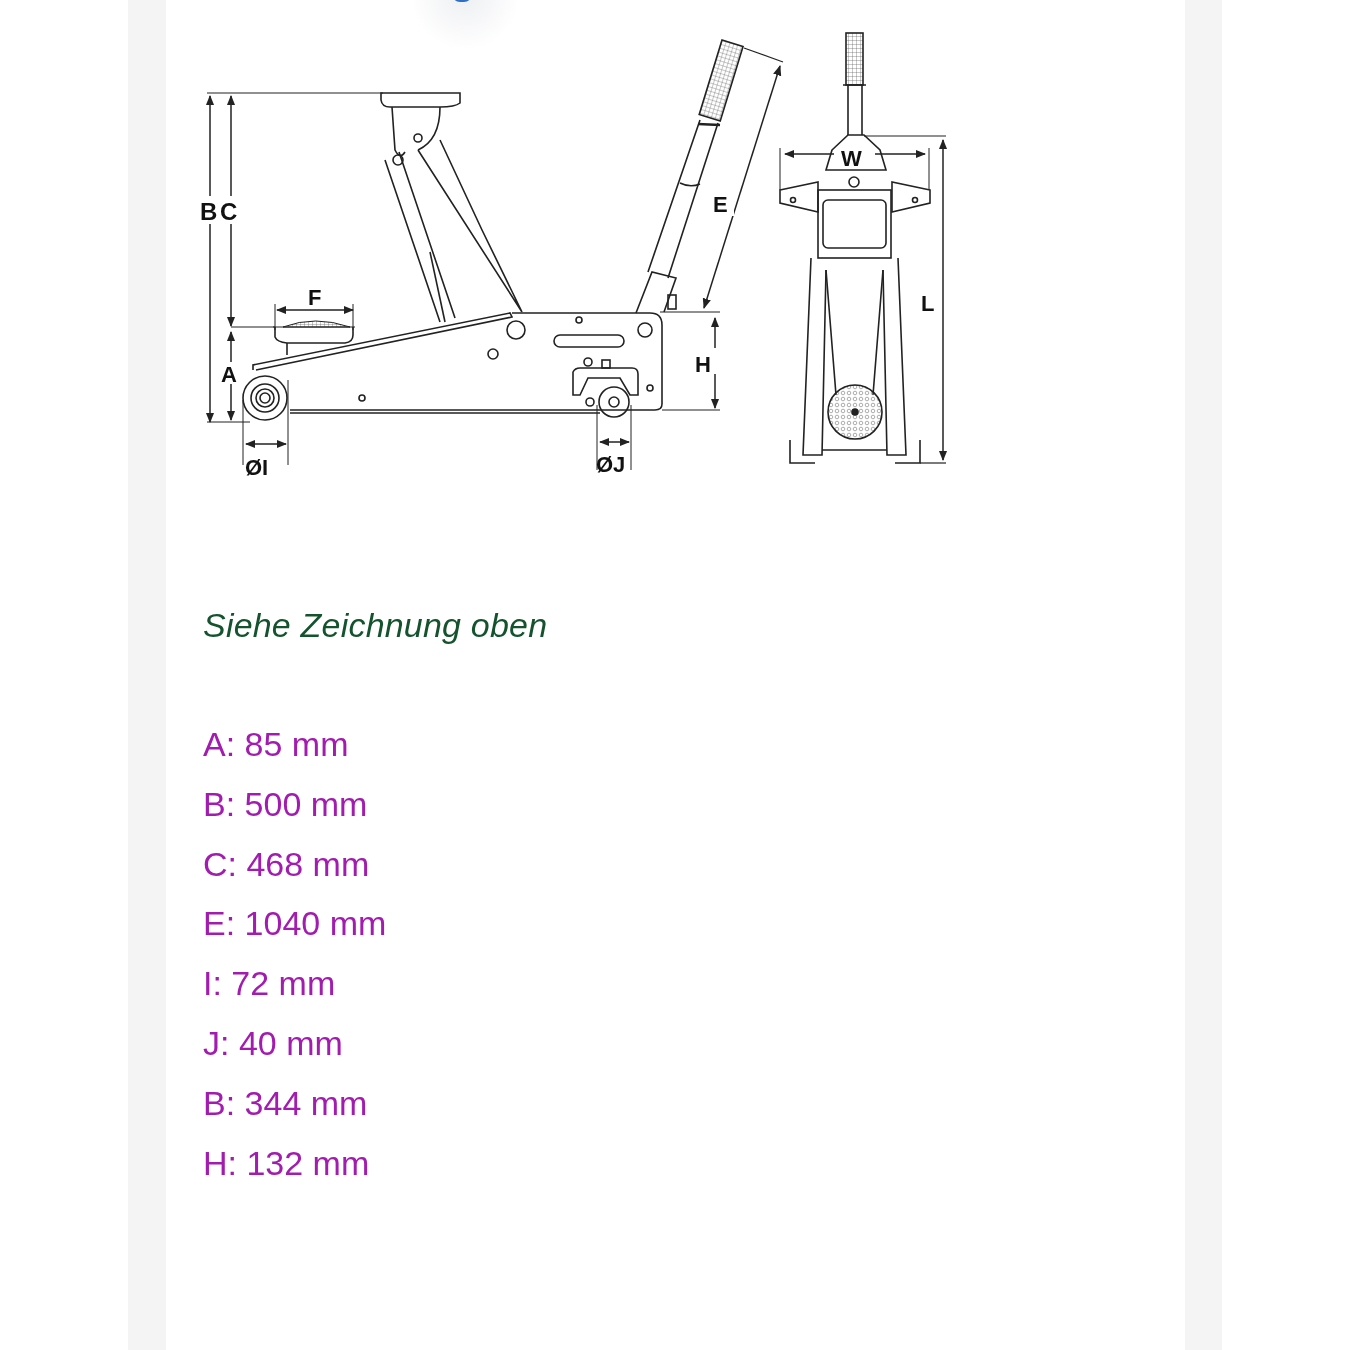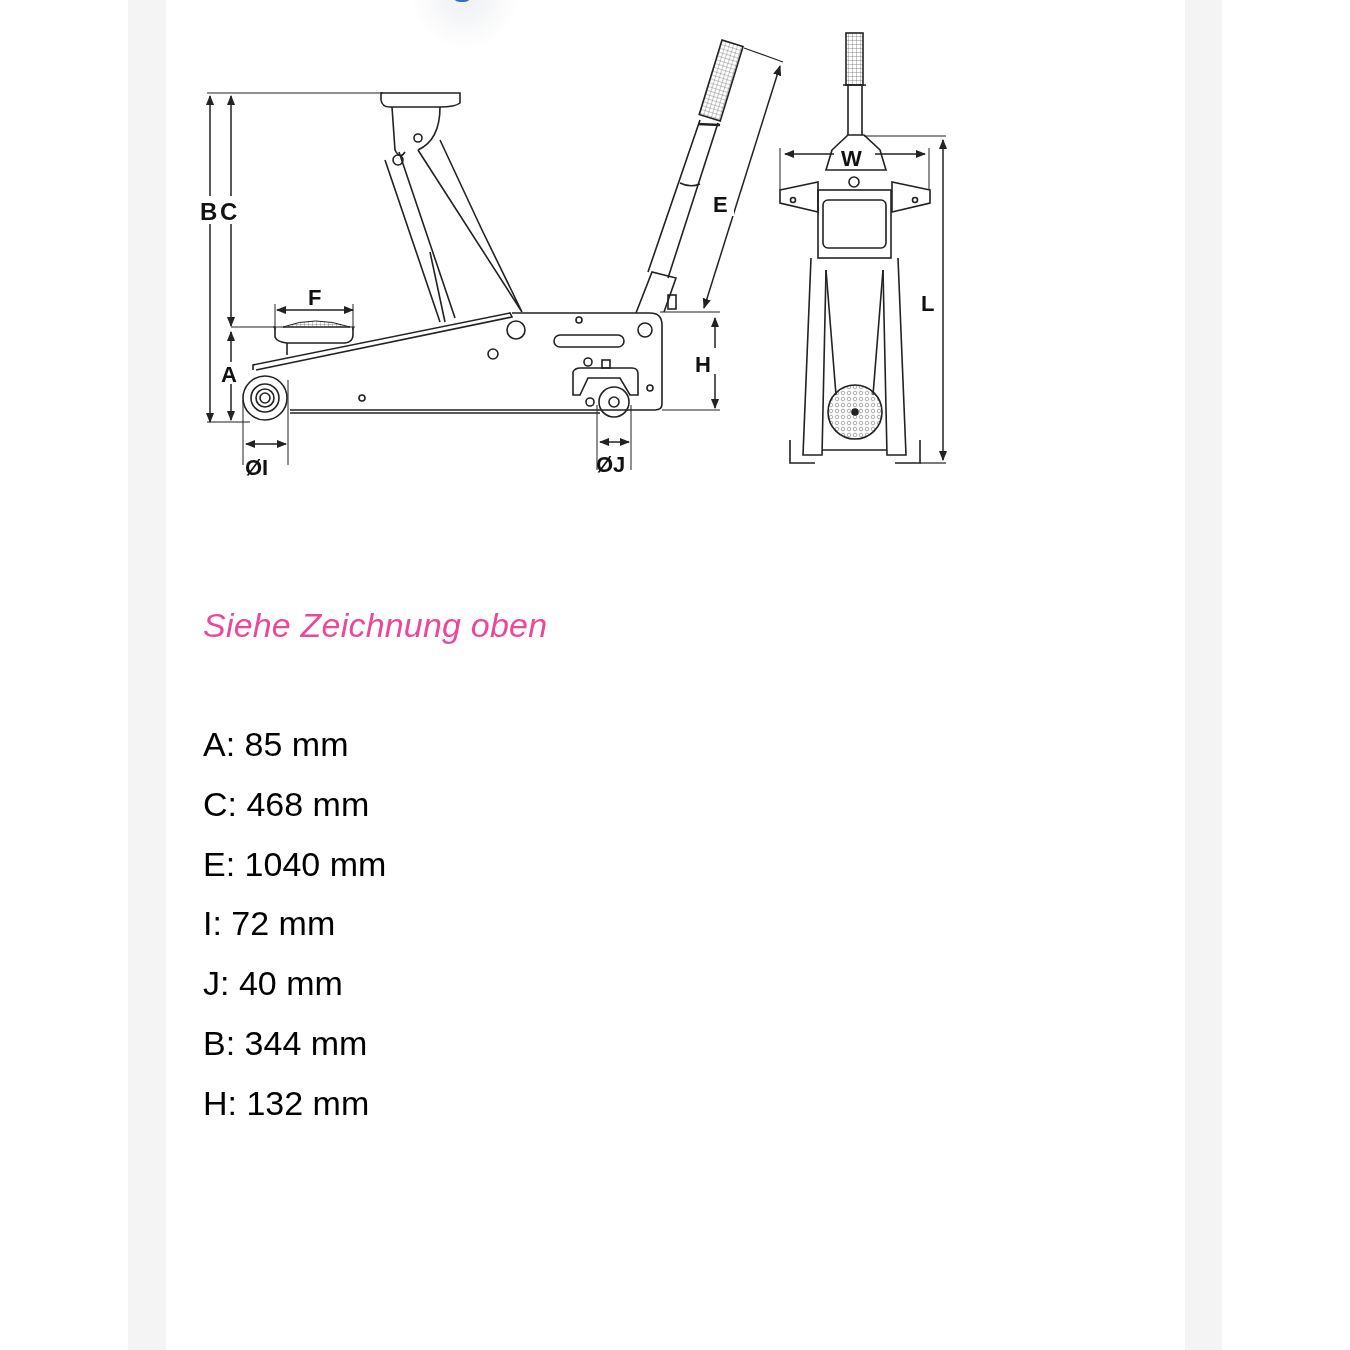--- a/index.html
+++ b/index.html
@@ -5,23 +5,23 @@
   html, body { margin:0; padding:0; }
   body { width:1350px; height:1350px; background:#ffffff; position:relative; overflow:hidden;
          font-family:"Liberation Sans", sans-serif; }
   .band-left { position:absolute; left:128px; top:0; width:38px; height:1350px; background:#f4f4f4; }
   .band-right { position:absolute; left:1185px; top:0; width:37px; height:1350px; background:#f4f4f4; }
   .card { position:absolute; left:166px; top:0; width:1019px; height:1350px; background:#ffffff; }
   .top-glow { position:absolute; left:410px; top:-60px; width:110px; height:110px; border-radius:50%;
               background:radial-gradient(circle, rgba(230,232,236,0.7) 0%, rgba(255,255,255,0) 70%); }
   .top-blue { position:absolute; left:452px; top:-6px; width:20px; height:8px; border-radius:0 0 10px 10px; background:#2f6fc4; }
   .drawing { position:absolute; left:190px; top:25px; width:800px; height:460px; }
-  .caption { position:absolute; left:203px; top:606px; font-size:34px; font-style:italic; color:#ec4899; letter-spacing:0.2px; }
+  .caption { position:absolute; left:203px; top:606px; font-size:34px; font-style:italic; color:#14532d; letter-spacing:0.2px; }
   .specs { position:absolute; left:203px; top:722px; margin:0; padding:0; list-style:none; }
-  .specs li { font-size:34px; color:#000000; height:59.8px; line-height:45px; }
+  .specs li { font-size:34px; color:#a21caf; height:59.8px; line-height:45px; }
 </style>
 </head>
 <body>
 
 <div class="band-left"></div>
 <div class="band-right"></div>
 <div class="card"></div>
 <div class="top-glow"></div>
 <div class="top-blue"></div>
 
@@ -153,19 +153,20 @@
     <text x="596" y="472" font-size="22">ØJ</text>
     <text x="841" y="166" font-size="22">W</text>
     <text x="921" y="311" font-size="22">L</text>
   </g>
 </svg>
 
 <div class="caption">Siehe Zeichnung oben</div>
 
 <ul class="specs">
   <li>A: 85 mm</li>
+  <li>B: 500 mm</li>
   <li>C: 468 mm</li>
   <li>E: 1040 mm</li>
   <li>I: 72 mm</li>
   <li>J: 40 mm</li>
   <li>B: 344 mm</li>
   <li>H: 132 mm</li>
 </ul>
 
 </body></html>

